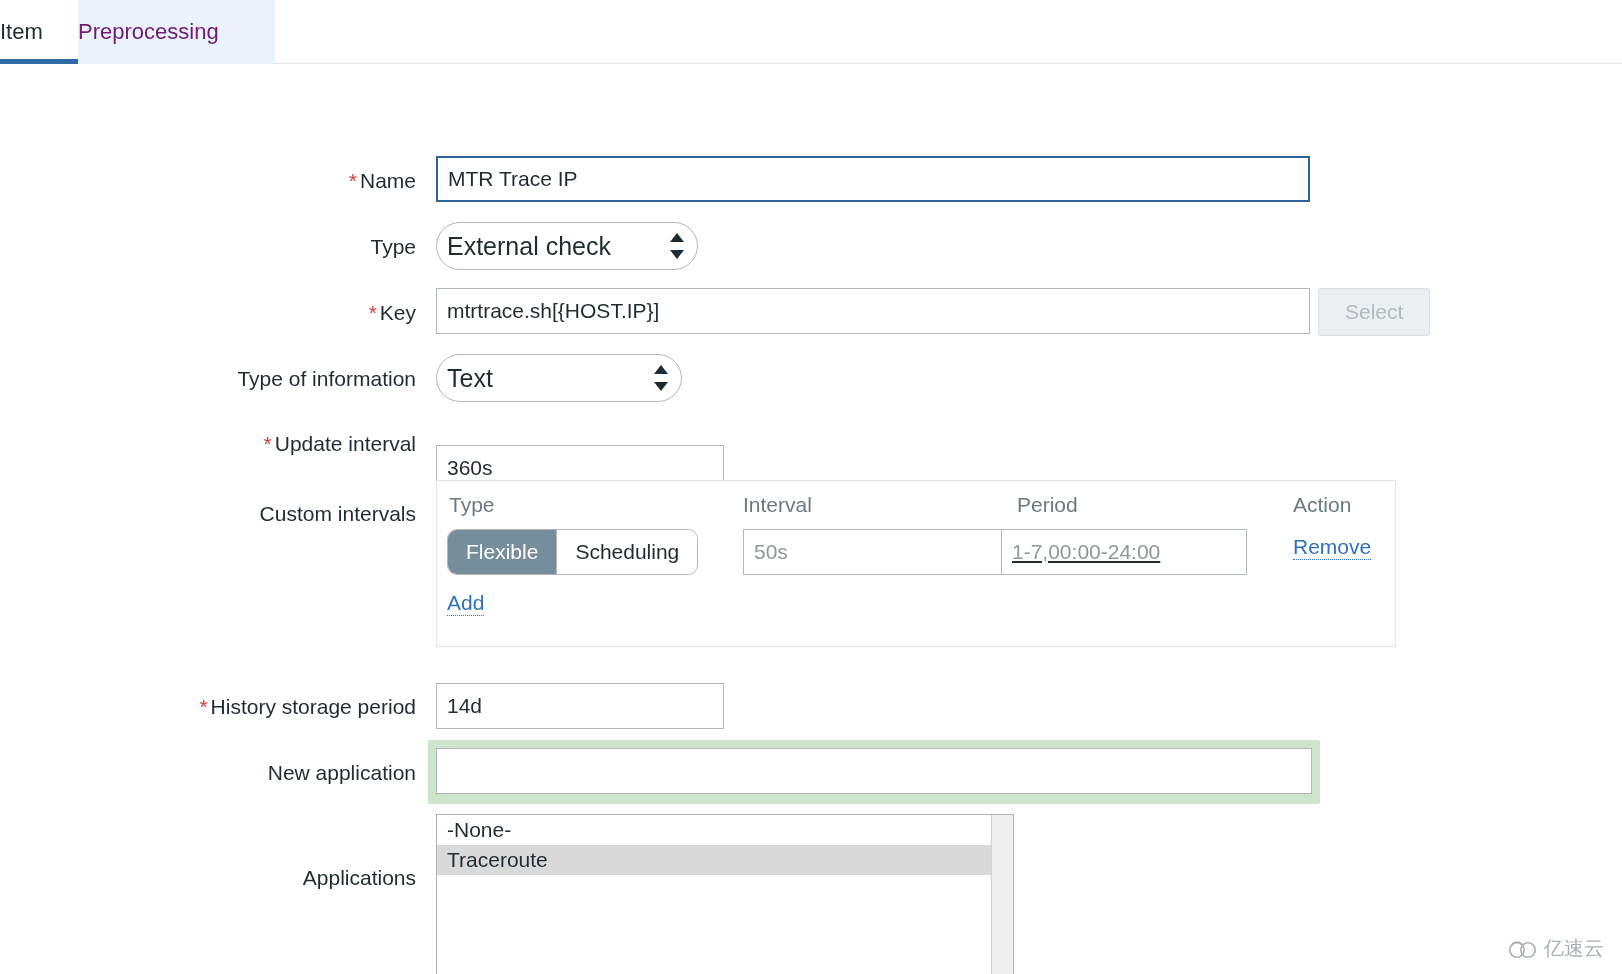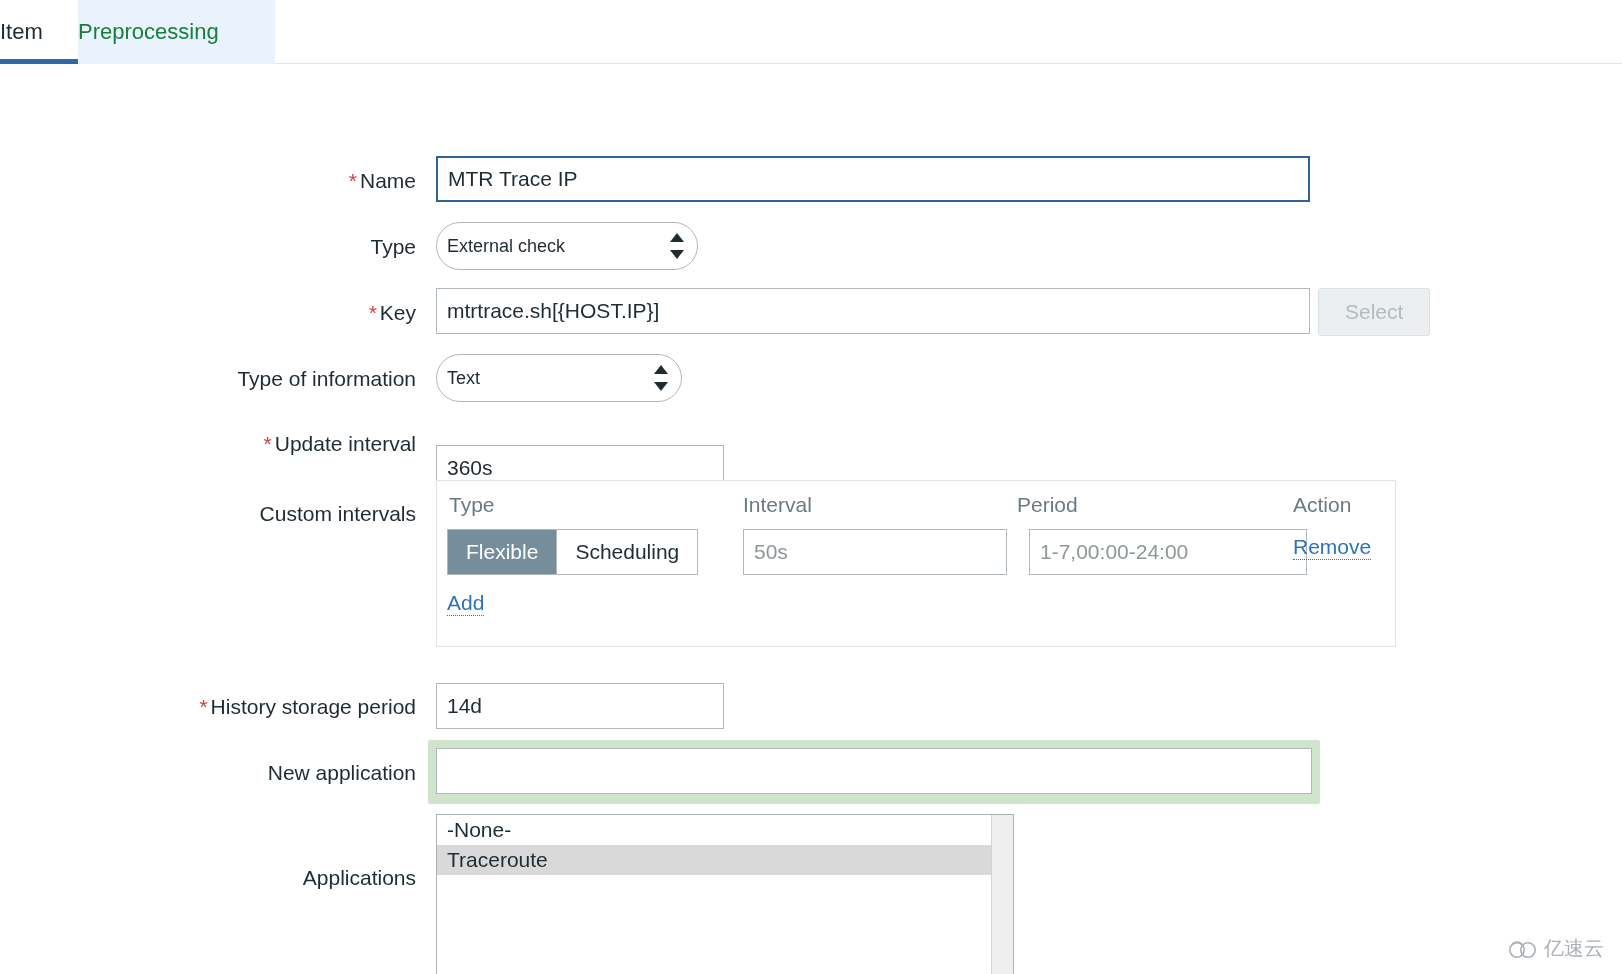--- a/index.html
+++ b/index.html
@@ -32,21 +32,21 @@
   .tab-item {
     left: 0;
     width: 78px;
     color: #1f2c33;
     background: #ffffff;
     border-bottom: 5px solid #2e69a8;
   }
   .tab-pre {
     left: 78px;
     width: 197px;
-    color: #15803d;
+    color: #701a75;
     background: #eaf3fb;
   }
 
   
   .form {
     position: relative;
     width: 1622px;
     height: 910px;
     background: #ffffff;
   }
@@ -92,21 +92,21 @@
   input.focused {
     border: 2px solid #2f6296;
   }
 
   select.sel {
     height: 48px;
     padding: 0 34px 0 10px;
     border: 1px solid #b0b8bd;
     border-radius: 24px;
     background: #ffffff;
-    font-size: 18px;
+    font-size: 25px;
     color: #1f2c33;
     font-family: "Liberation Sans", sans-serif;
     -webkit-appearance: none;
     appearance: none;
     outline: none;
   }
   .selwrap { position: absolute; }
   .selarrows {
     position: absolute;
     right: 14px; top: 50%;
@@ -145,21 +145,21 @@
   .ci-head {
     position: absolute;
     font-size: 21px;
     color: #6a7a84;
   }
   .toggle {
     position: absolute;
     display: flex;
     height: 46px;
     border: 1px solid #b0b8bd;
-    border-radius: 0;
+    border-radius: 10px;
     overflow: hidden;
   }
   .toggle > div {
     display: flex;
     align-items: center;
     justify-content: center;
     font-size: 21px;
     padding: 0 18px;
     cursor: pointer;
     user-select: none;
@@ -301,21 +301,21 @@
       <div class="ci-head" style="left:580px; top:12px;">Period</div>
       <div class="ci-head" style="left:856px; top:12px;">Action</div>
 
       <div class="toggle" style="left:10px; top:48px;">
         <div class="tg-on">Flexible</div>
         <div class="tg-off">Scheduling</div>
       </div>
 
       <input class="txt field" style="left: 306px; top: 48px; width: 264px;" placeholder="50s">
 
-      <input class="txt field" style="left: 592px; top: 48px; width: 278px;" placeholder="1-7,00:00-24:00">
+      <input class="txt field" style="left: 564px; top: 48px; width: 246px; text-decoration: underline;" placeholder="1-7,00:00-24:00">
 
       <div class="linkish" style="left:856px; top:54px;">Remove</div>
 
       <div class="linkish" style="left:10px; top:110px;">Add</div>
     </div>
   </div>
 
   <div class="row" style="top:631px;">
     <div class="label" style="top:0;">
       <span class="req">*</span><span>History storage period</span>

